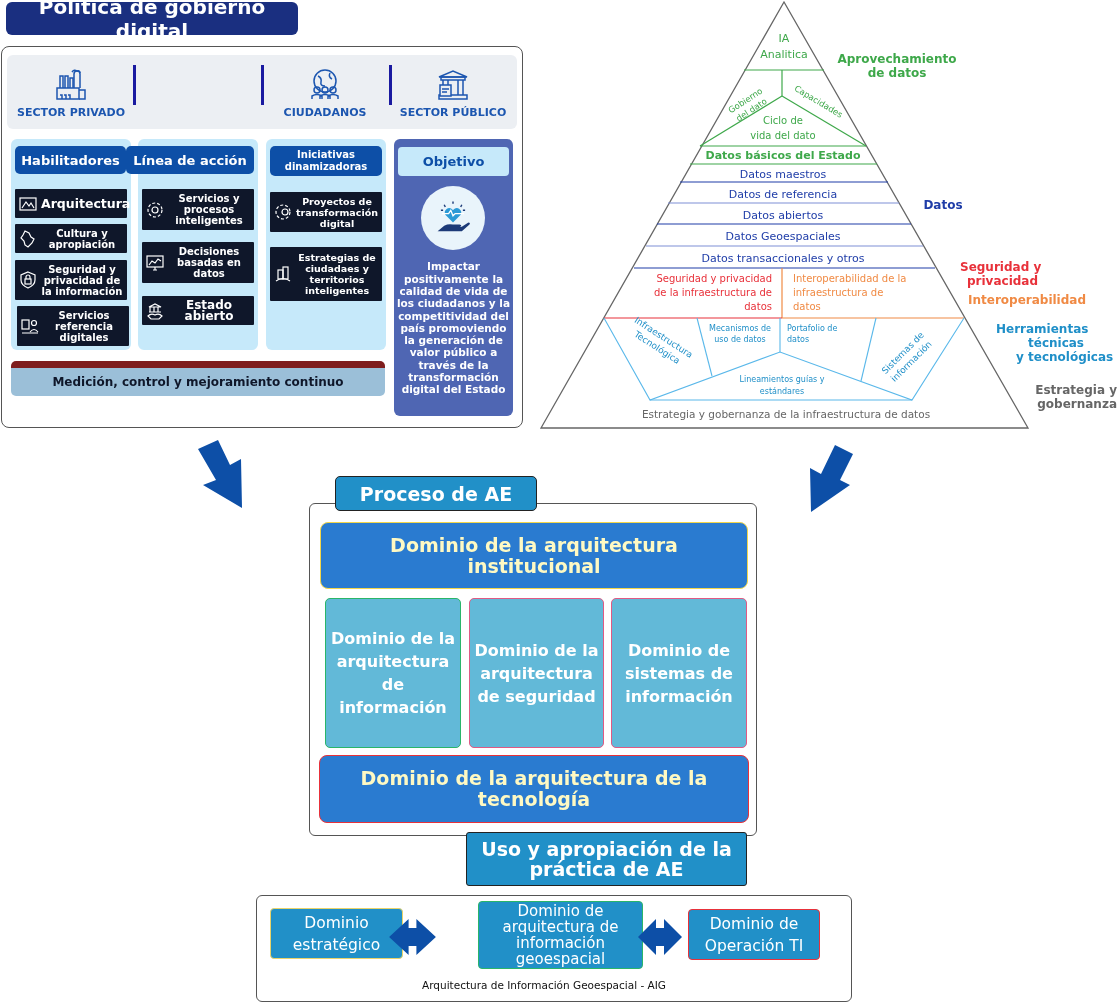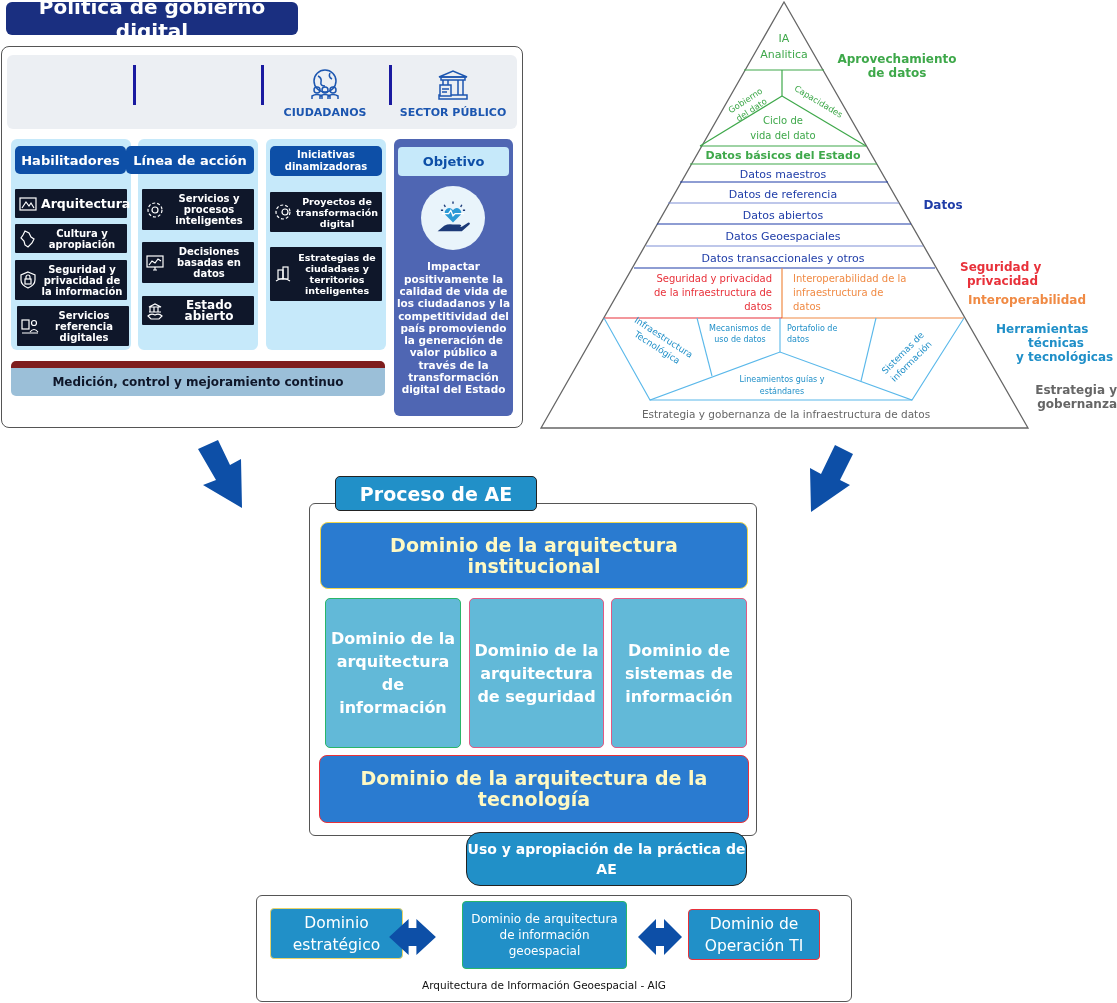--- a/index.html
+++ b/index.html
@@ -20,31 +20,43 @@
   .item .ic{width:18px;height:18px;flex:0 0 18px;margin-right:4px}
   .item .tx{flex:1;text-align:center}
   
   #pyr{left:538px;top:0;width:500px;height:430px}
   .side-label{font-weight:bold;font-size:12px;line-height:14px;text-align:center}
   
   #ae-panel{left:309px;top:503px;width:448px;height:333px;border:1.5px solid #555;border-radius:6px;background:#fff}
   #ae-title{left:335px;top:476px;width:202px;height:35px;background:#2190c8;border:1.5px solid #222;border-radius:5px;color:#fff;font-weight:bold;font-size:19px}
   .dom-big{background:#2a7bd0;color:#fef9c3;font-weight:bold;border-radius:8px;font-size:19px;line-height:21px}
   .dom-mid{background:#62b9d8;color:#fff;font-weight:bold;border-radius:5px;font-size:16px;line-height:23px}
-  #uso{left:466px;top:832px;width:281px;height:54px;background:#2190c8;border:1.5px solid #222;border-radius:14px;color:#fff;font-weight:bold;font-size:14px;line-height:20px}
+  #uso{left:466px;top:832px;width:281px;height:54px;background:#2190c8;border:1.5px solid #222;border-radius:3px;color:#fff;font-weight:bold;font-size:19px;line-height:20px}
   #aig-panel{left:256px;top:895px;width:596px;height:107px;border:1.5px solid #555;border-radius:6px;background:#fff}
   .aig-box{background:#2190c8;color:#fff;border-radius:4px}
 </style>
 </head>
 <body>
 
 <div id="policy-title" class="abs ctr">Política de gobierno digital</div>
 <div id="policy-panel" class="abs"></div>
 
 <div id="actors" class="abs">
+  <div class="actor" style="left:4px">
+    <svg viewBox="0 0 34 34">
+        <g fill="none" stroke="#1c56b0" stroke-width="1.5">
+          <rect x="3" y="20" width="22" height="11"></rect>
+          <path d="M6 20V8h3v12M11 20V8h3v12M16 20V10h3v10"></path>
+          <path d="M20 20V6a3 3 0 0 1 6 0v14"></path>
+          <path d="M25 22h6v9h-6M6 27h2v4M10 27h2v4M14 27h2v4"></path>
+          <path d="M18 4q2-3 5-1q3-1 3 2"></path>
+        </g>
+      </svg>
+    <span class="lbl">SECTOR PRIVADO</span>
+  </div>
   <div class="sep" style="left:126px"></div>
   <div class="sep" style="left:254px"></div>
   <div class="actor" style="left:258px">
     <svg viewBox="0 0 34 34">
         <g fill="none" stroke="#1c56b0" stroke-width="1.5">
           <circle cx="17" cy="13" r="11"></circle>
           <path d="M10 8q4 2 3 6t4 4M22 5q-2 4 2 6"></path>
           <circle cx="9" cy="22" r="3"></circle>
           <circle cx="17" cy="22" r="3"></circle>
           <circle cx="25" cy="22" r="3"></circle>
@@ -278,21 +290,21 @@
 <div class="abs dom-big ctr" style="left:320px;top:522px;width:428px;height:67px;border:1.5px solid #f2d64b;padding:0 60px">Dominio de la arquitectura institucional</div>
 <div class="abs dom-mid ctr" style="left:325px;top:598px;width:136px;height:150px;border:1.5px solid #2ab56a">Dominio de la arquitectura de información</div>
 <div class="abs dom-mid ctr" style="left:469px;top:598px;width:135px;height:150px;border:1.5px solid #e05a84;padding:0 4px">Dominio de la arquitectura de seguridad</div>
 <div class="abs dom-mid ctr" style="left:611px;top:598px;width:136px;height:150px;border:1.5px solid #e05a84;padding:0 8px">Dominio de sistemas de información</div>
 <div class="abs dom-big ctr" style="left:319px;top:755px;width:430px;height:68px;border:1.5px solid #e8313a;padding:0 40px">Dominio de la arquitectura de la tecnología</div>
 
 <div id="uso" class="abs ctr">Uso y apropiación de la práctica de AE</div>
 
 <div id="aig-panel" class="abs"></div>
 <div class="abs aig-box ctr" style="left:270px;top:908px;width:133px;height:51px;border:1.5px solid #e8d36a;font-size:15.5px;line-height:22px">Dominio estratégico</div>
-<div class="abs aig-box ctr" style="left:462px;top:901px;width:165px;height:68px;border:1.5px solid #2ab56a;font-size:12px;line-height:16px;padding:0 4px">Dominio de arquitectura de información geoespacial</div>
+<div class="abs aig-box ctr" style="left:478px;top:901px;width:165px;height:68px;border:1.5px solid #2ab56a;font-size:15px;line-height:16px;padding:0 4px">Dominio de arquitectura de información geoespacial</div>
 <div class="abs aig-box ctr" style="left:688px;top:909px;width:132px;height:51px;border:1.5px solid #e8313a;font-size:15.5px;line-height:22px;padding:0 6px">Dominio  de Operación TI</div>
 <svg class="abs" style="left:386px;top:915px" width="90" height="45" viewBox="0 0 90 45">
   <polygon points="52,4 67,22 52,40 52,31 46,31 46,40 31,22 46,4 46,13 52,13" fill="#0d4fa7" transform="translate(-32,0) scale(1.3,1) translate(-4,0)"></polygon>
 </svg>
 <svg class="abs" style="left:630px;top:915px" width="70" height="45" viewBox="0 0 70 45">
   <polygon points="14,4 14,13 22,13 22,4 40,22 22,40 22,31 14,31 14,40 -4,22" fill="#0d4fa7" transform="translate(12,0)"></polygon>
 </svg>
 <div class="abs ctr" style="left:256px;top:975px;width:576px;height:20px;color:#111;font-weight:normal;font-size:10.5px">Arquitectura de Información Geoespacial - AIG</div>
 
 </body></html>

